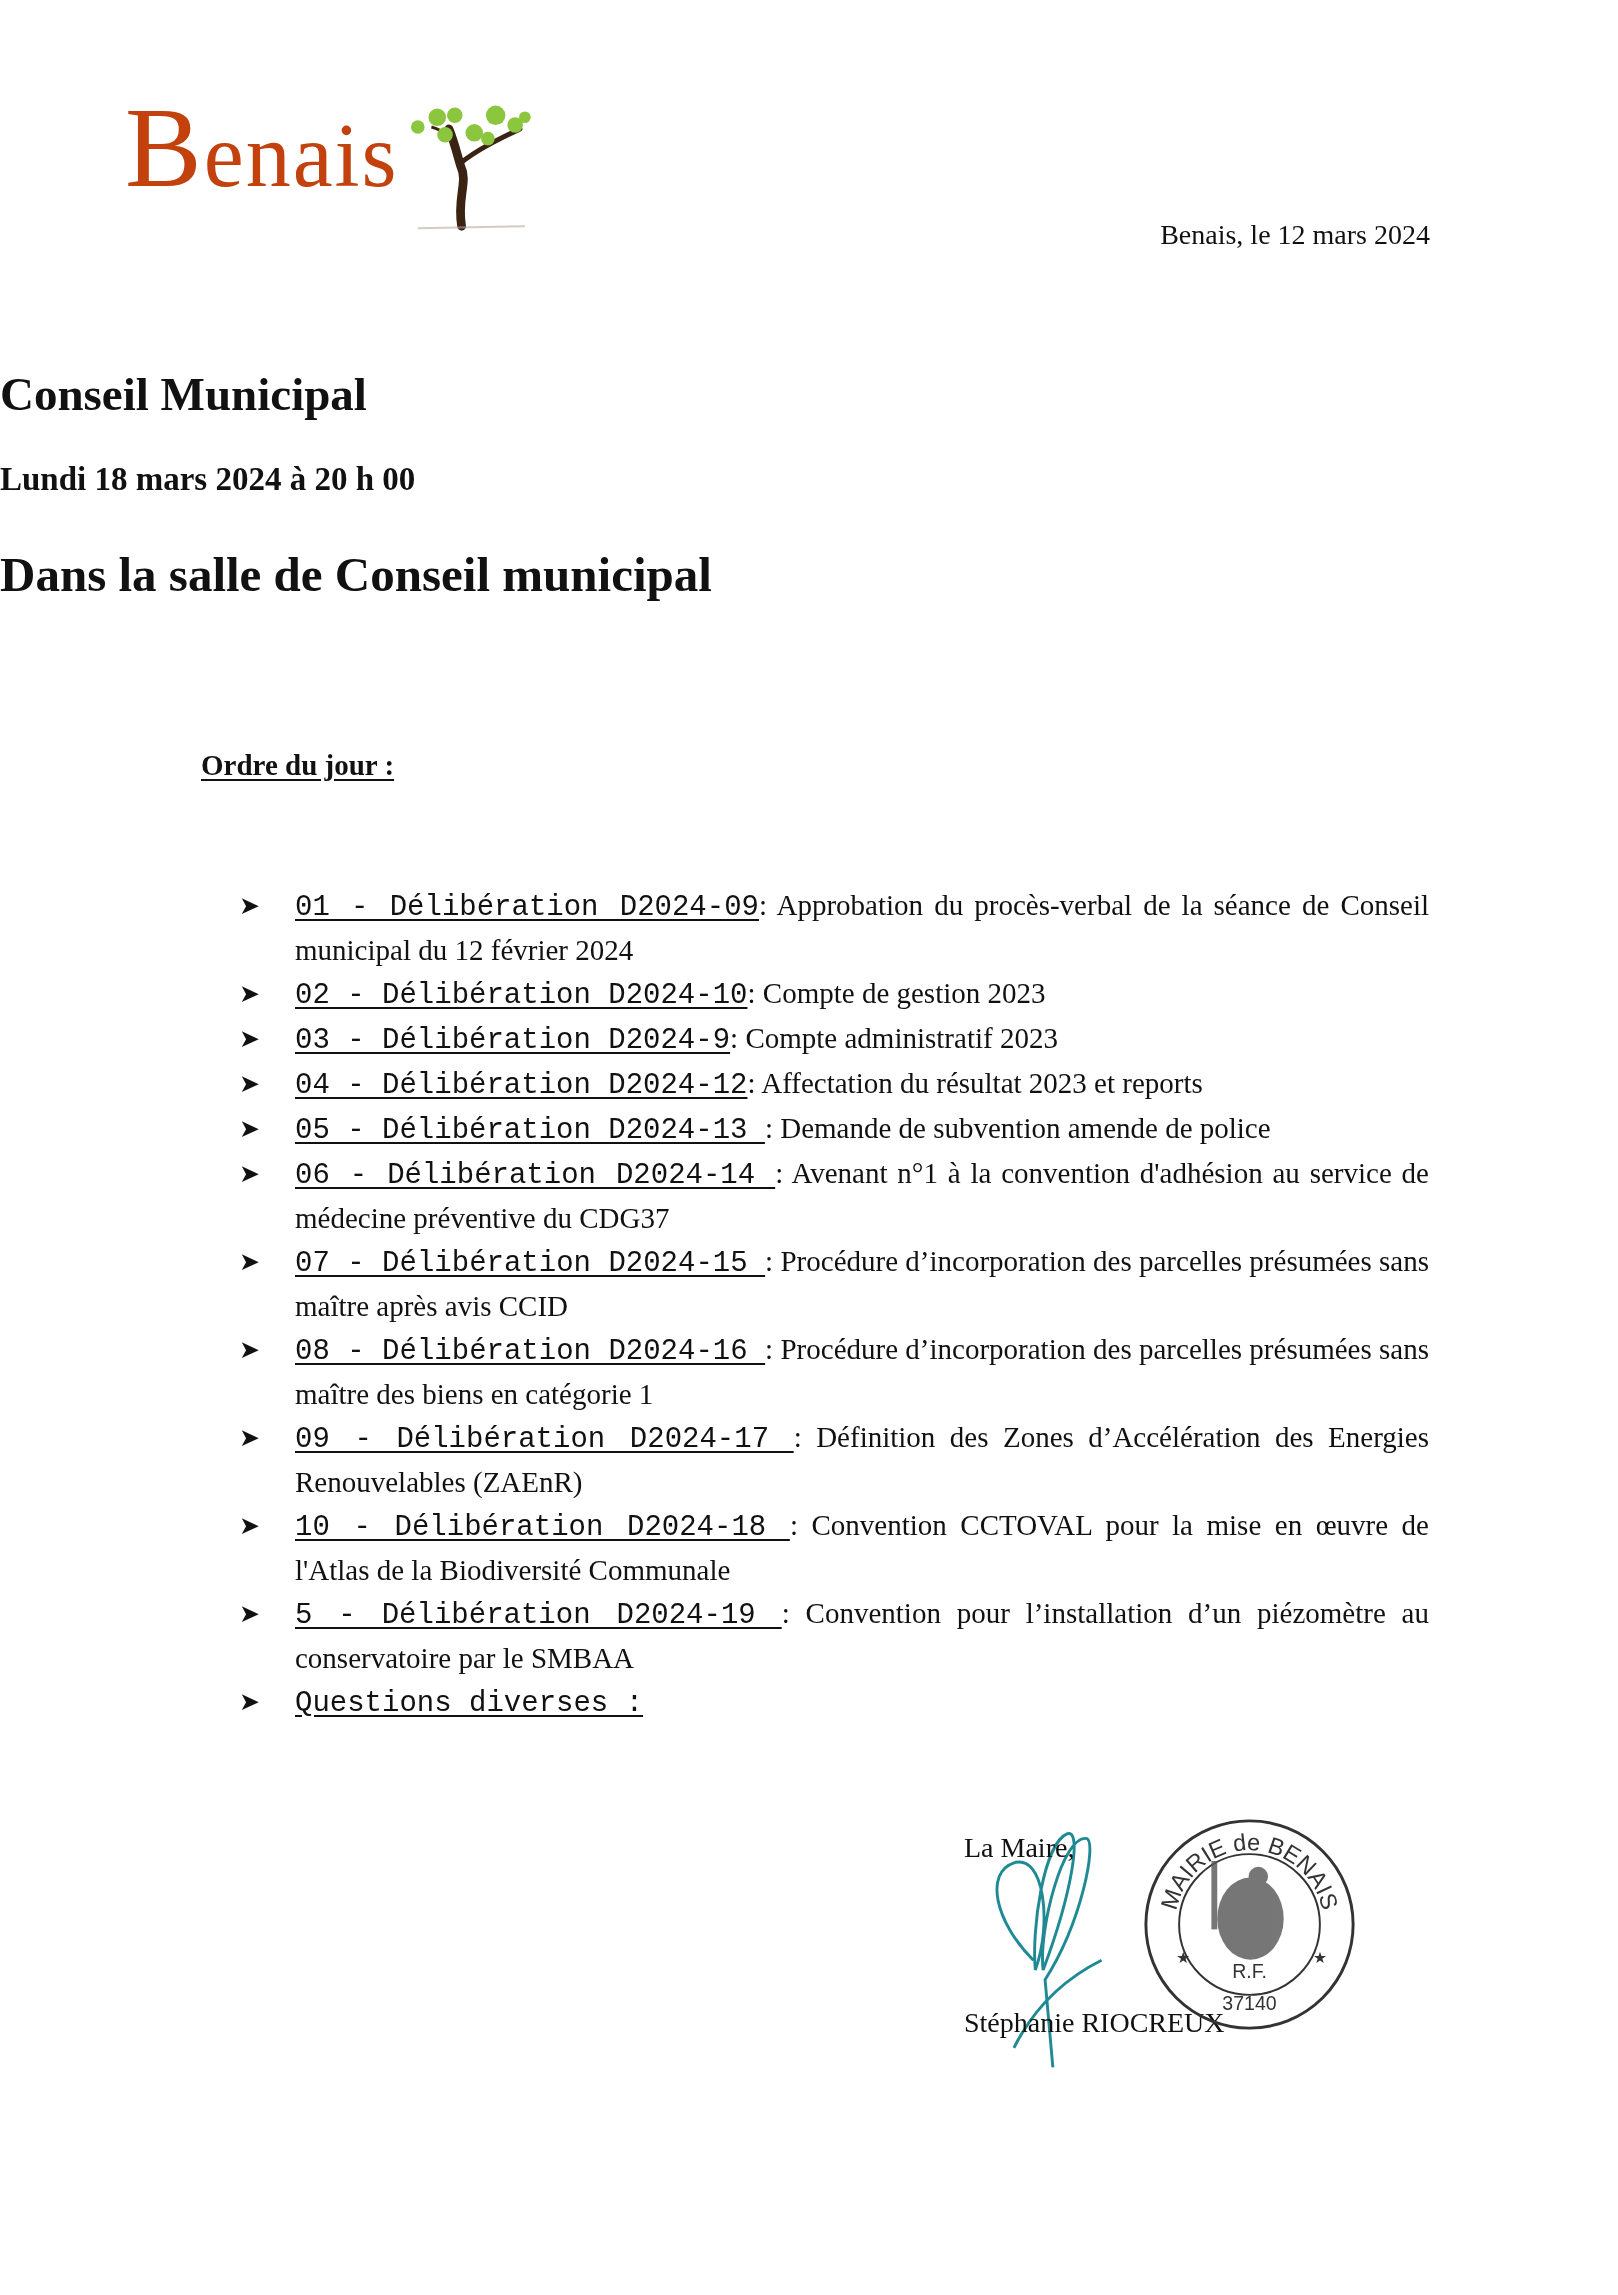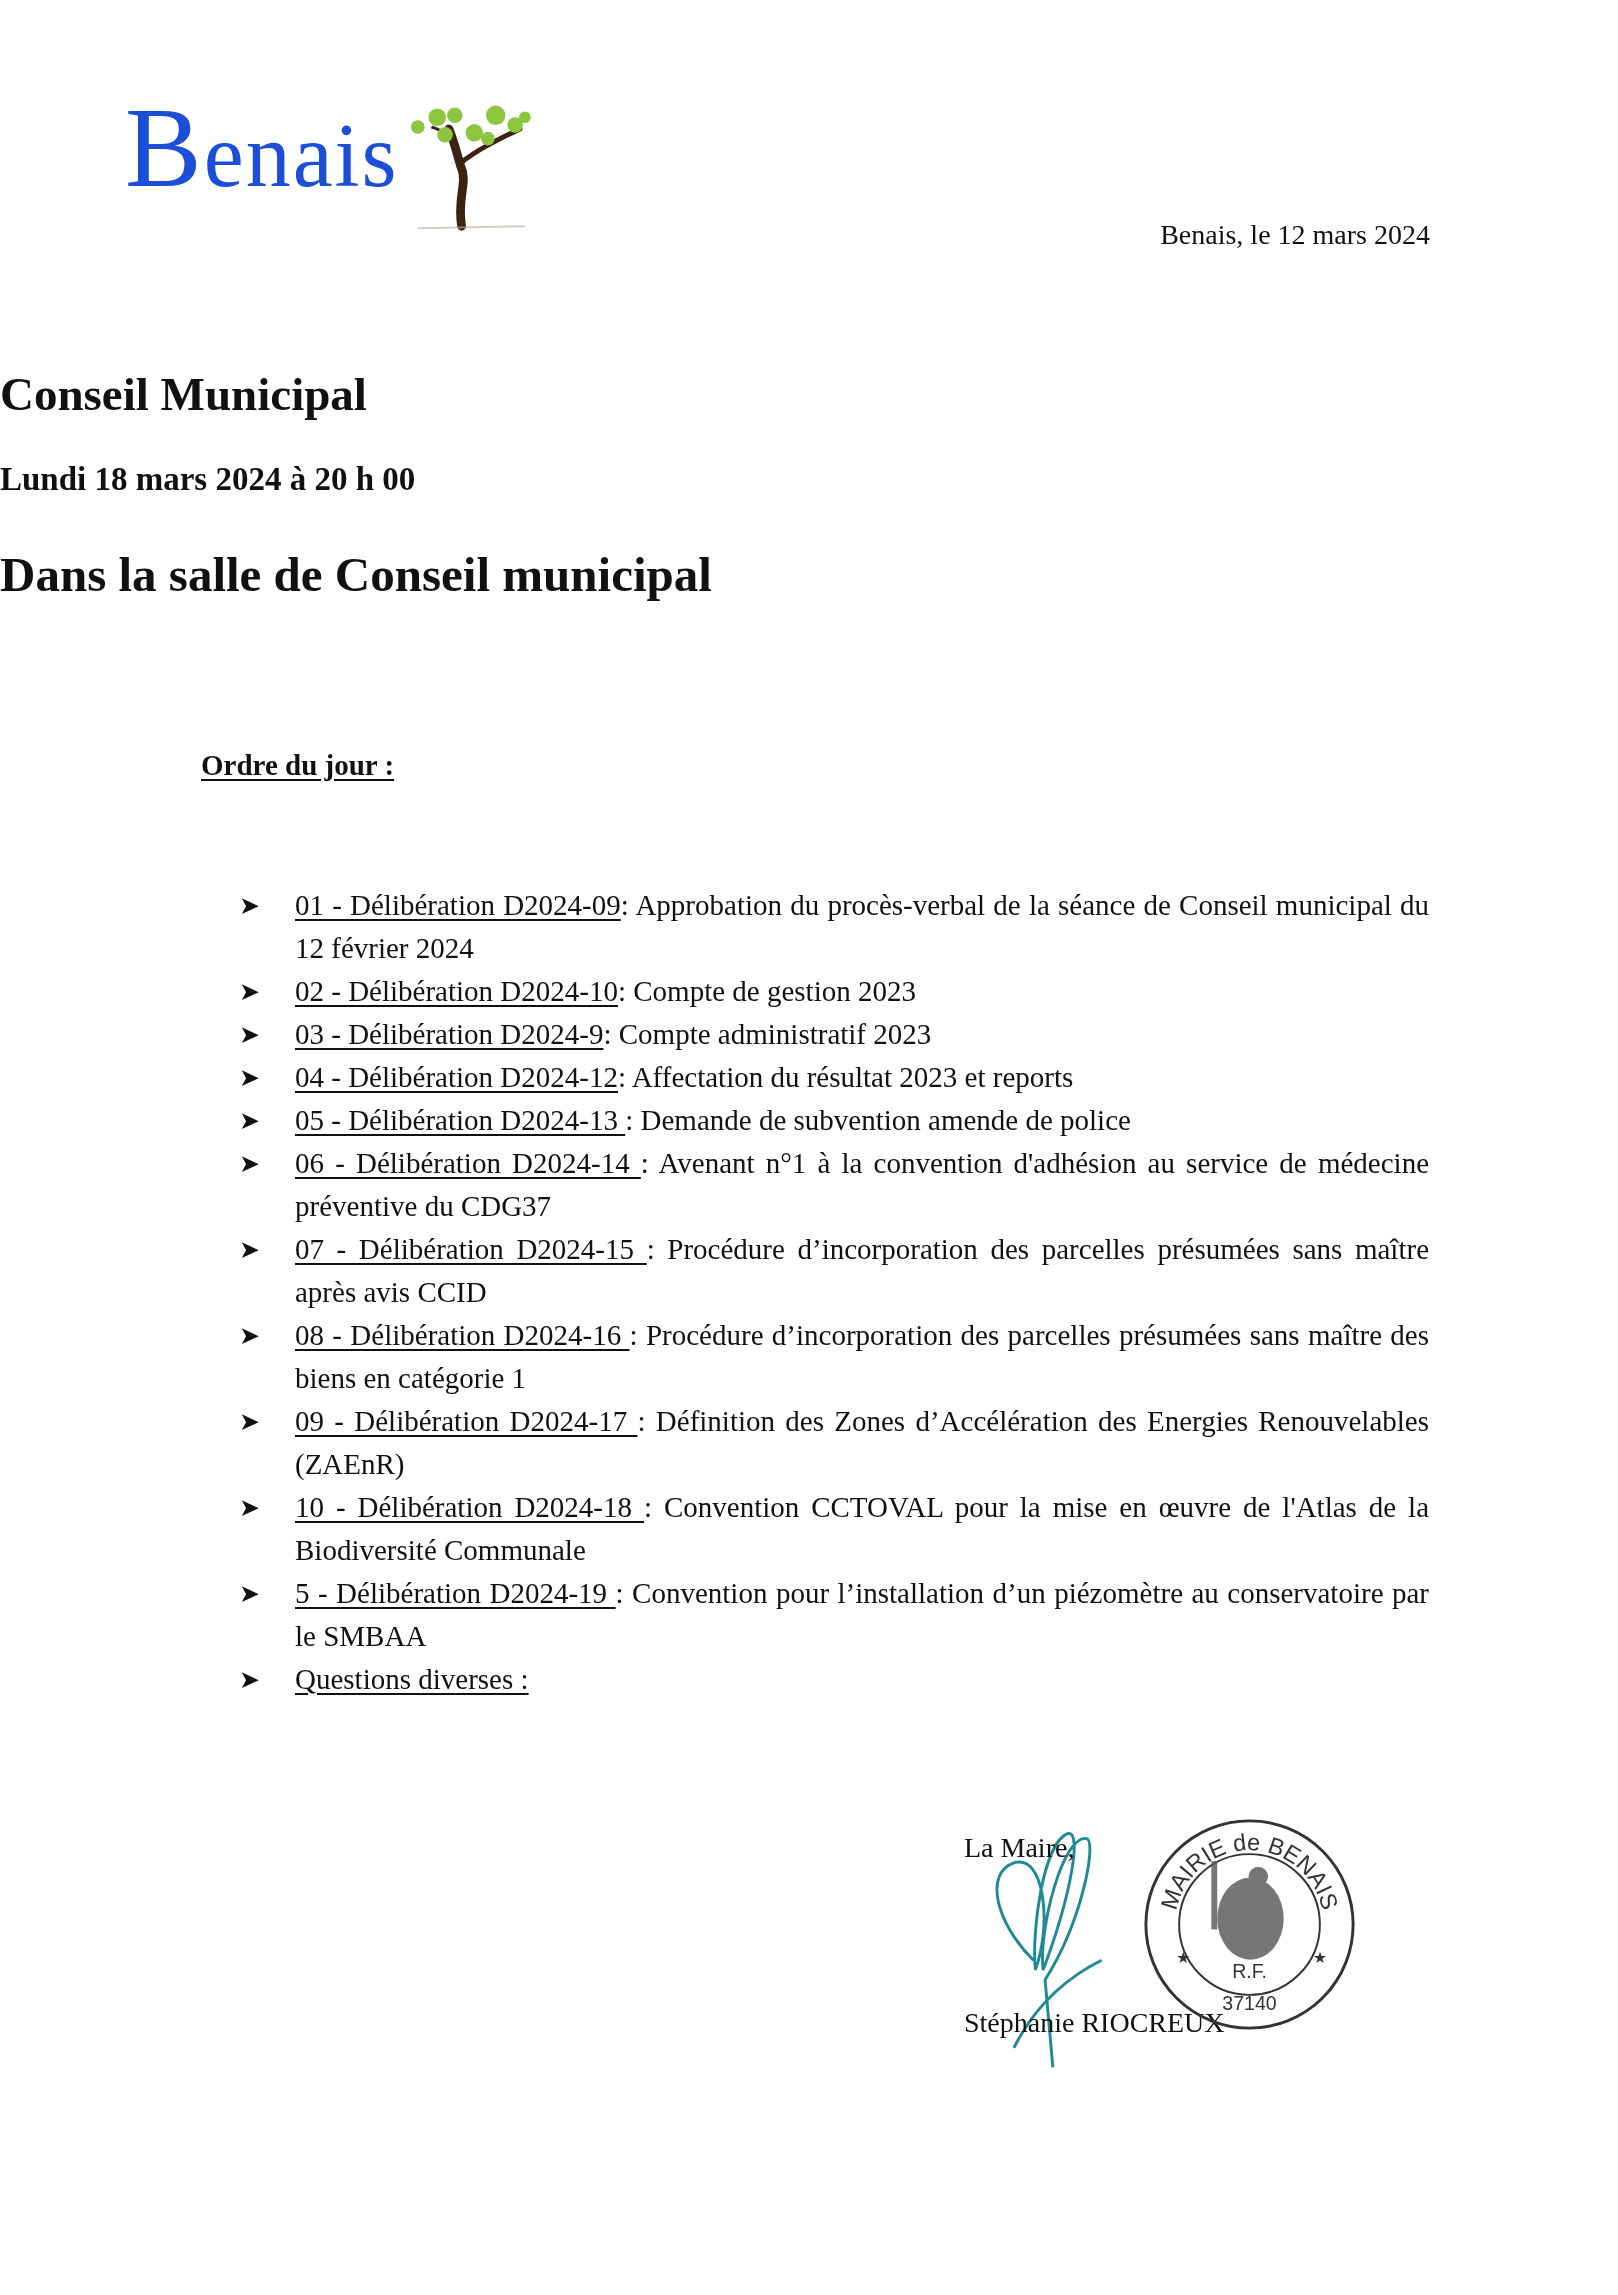--- a/index.html
+++ b/index.html
@@ -1,37 +1,37 @@
 <!DOCTYPE html>
 <html><head>
 <meta charset="utf-8">
 <style>
   html, body { margin: 0; padding: 0; background: #ffffff; }
   body { width: 1619px; height: 2296px; position: relative; overflow: hidden; font-family: "Liberation Serif", "DejaVu Serif", serif; color: #111; }
   .page { position: absolute; left: 0; top: 0; width: 1619px; height: 2296px; background: #fff; }
 
   
   .logo { position: absolute; left: 125px; top: 90px; width: 410px; height: 146px; }
-  .logo-text { position: absolute; left: 0; top: 0; font-family: "Liberation Serif", "DejaVu Serif", serif; color: #1d4ed8; font-size: 90px; letter-spacing: 2px; line-height: 1; }
+  .logo-text { position: absolute; left: 0; top: 0; font-family: "Liberation Serif", "DejaVu Serif", serif; color: #c2410c; font-size: 90px; letter-spacing: 2px; line-height: 1; }
   .logo-text .big-b { font-size: 115px; }
   .vine { position: absolute; left: 234px; top: 0; width: 176px; height: 146px; }
 
   .date-line { position: absolute; right: 189px; top: 191px; font-size: 28px; margin-top: 28px; }
 
   .title { position: absolute; left: 0; width: 1619px; text-align: left; font-weight: bold; }
   .title-main { top: 367px; font-size: 47px; }
   .title-date { top: 461px; font-size: 33px; }
   .title-place { top: 546px; font-size: 49px; }
 
   .agenda-heading { position: absolute; left: 201px; top: 749px; font-size: 29px; font-weight: bold; text-decoration: underline; text-underline-offset: 3.9px; }
 
   .agenda { position: absolute; left: 239px; top: 884px; width: 1190px; list-style: none; margin: 0; padding: 0; font-size: 29px; line-height: 43px; }
   .agenda li { position: relative; padding-left: 56px; text-align: justify; }
   .agenda li .bullet { position: absolute; left: 0; top: 0; font-size: 25px; font-family: "DejaVu Sans", sans-serif; }
-  .agenda li .ref { text-decoration: underline; text-underline-offset: 3.9px; }
+  .agenda li .ref { text-decoration: underline; text-underline-offset: 3.9px; font-family: Liberation Mono, monospace; }
 
   .sign-title { position: absolute; left: 964px; top: 1832px; font-size: 28px; }
   .sign-name { position: absolute; left: 964px; top: 2007px; font-size: 28px; }
   .signature { position: absolute; left: 975px; top: 1814px; width: 146px; height: 273px; }
   .stamp { position: absolute; left: 1141px; top: 1816px; width: 217px; height: 217px; }
 </style>
 </head>
 <body>
 
 <div class="page">

